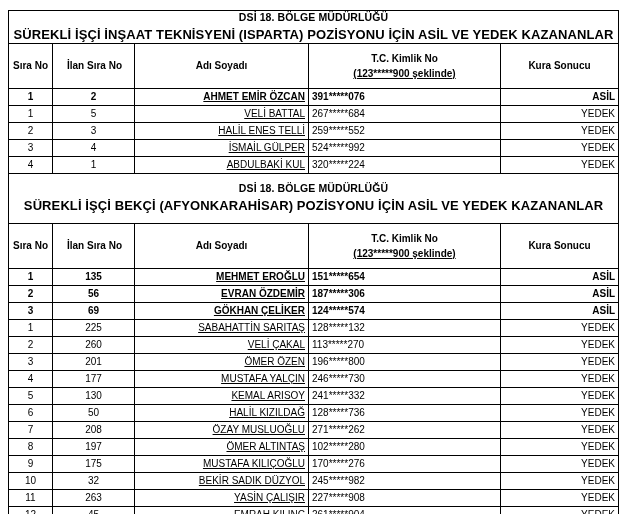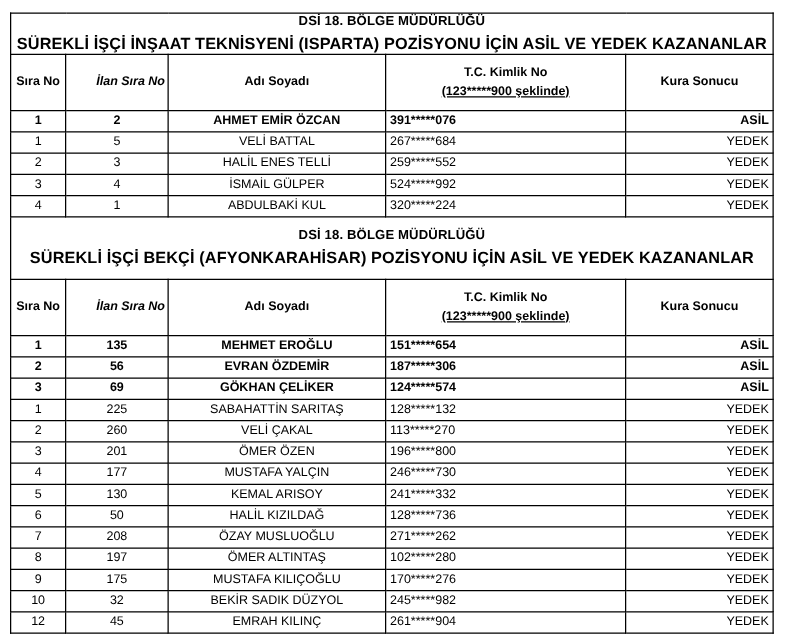--- a/index.html
+++ b/index.html
@@ -72,40 +72,39 @@
 
   
   tr.head td {
     text-align: center;
     font-weight: bold;
     font-size: 10px;
     height: 38px;
     padding: 3px 2px;
   }
   tr.head td.left-head {
-    text-align: right;
+    text-align: center;
     padding-left: 4px;
-    font-style: italic;
   }
   .hdr-sub {
     display: block;
     font-weight: bold;
     font-size: 10px;
     margin-top: 4px;
     text-decoration: underline;
   }
 
   
   tr.data td {
     height: 16px;
     font-size: 10px;
     padding: 0 3px;
   }
   td.num  { text-align: center; }
-  td.name { text-align: center; padding-left: 4px; }
+  td.name { text-align: right; padding-left: 4px; text-decoration: underline; }
   td.tc   { }
   td.kura { text-align: right; }
 
   tr.asil td { font-weight: bold; }
   tr.yedek td { font-weight: normal; }
 </style>
 </head>
 <body>
 
 <div class="page">
@@ -273,20 +272,27 @@
           <td class="kura">YEDEK</td>
         </tr>
         <tr class="data yedek">
           <td class="num">10</td>
           <td class="num">32</td>
           <td class="name">BEKİR SADIK DÜZYOL</td>
           <td class="tc">245*****982</td>
           <td class="kura">YEDEK</td>
         </tr>
         <tr class="data yedek">
+          <td class="num">11</td>
+          <td class="num">263</td>
+          <td class="name">YASİN ÇALIŞIR</td>
+          <td class="tc">227*****908</td>
+          <td class="kura">YEDEK</td>
+        </tr>
+        <tr class="data yedek">
           <td class="num">12</td>
           <td class="num">45</td>
           <td class="name">EMRAH KILINÇ</td>
           <td class="tc">261*****904</td>
           <td class="kura">YEDEK</td>
         </tr>
     </tbody>
   </table>
 </div>
 

